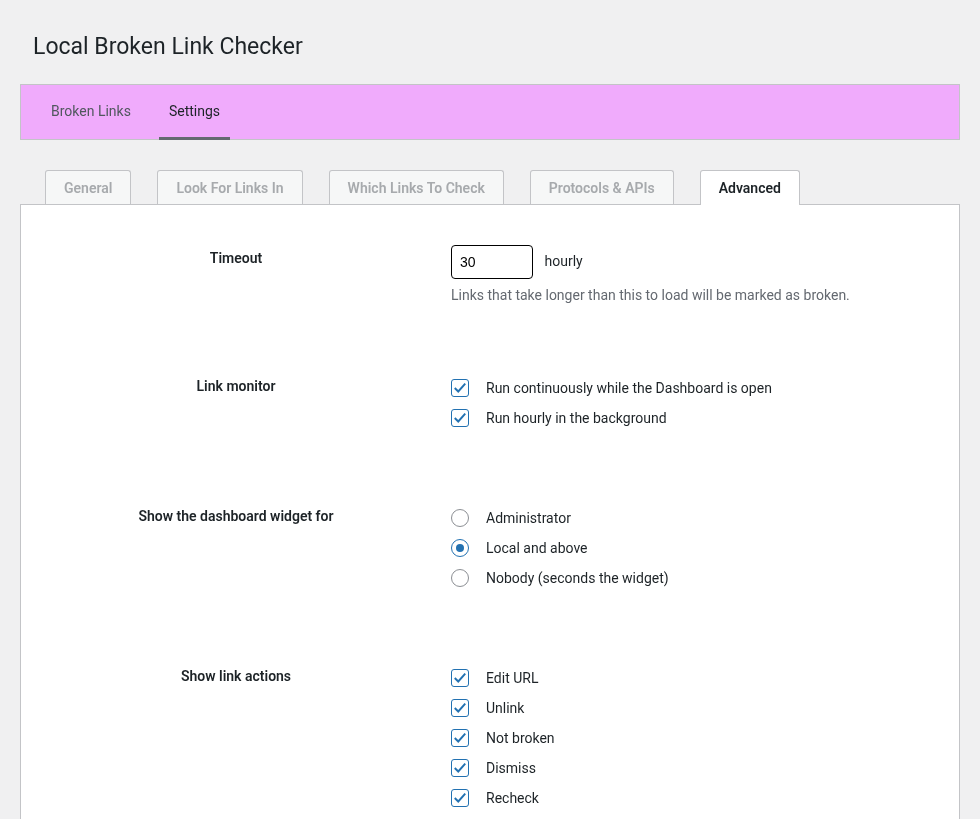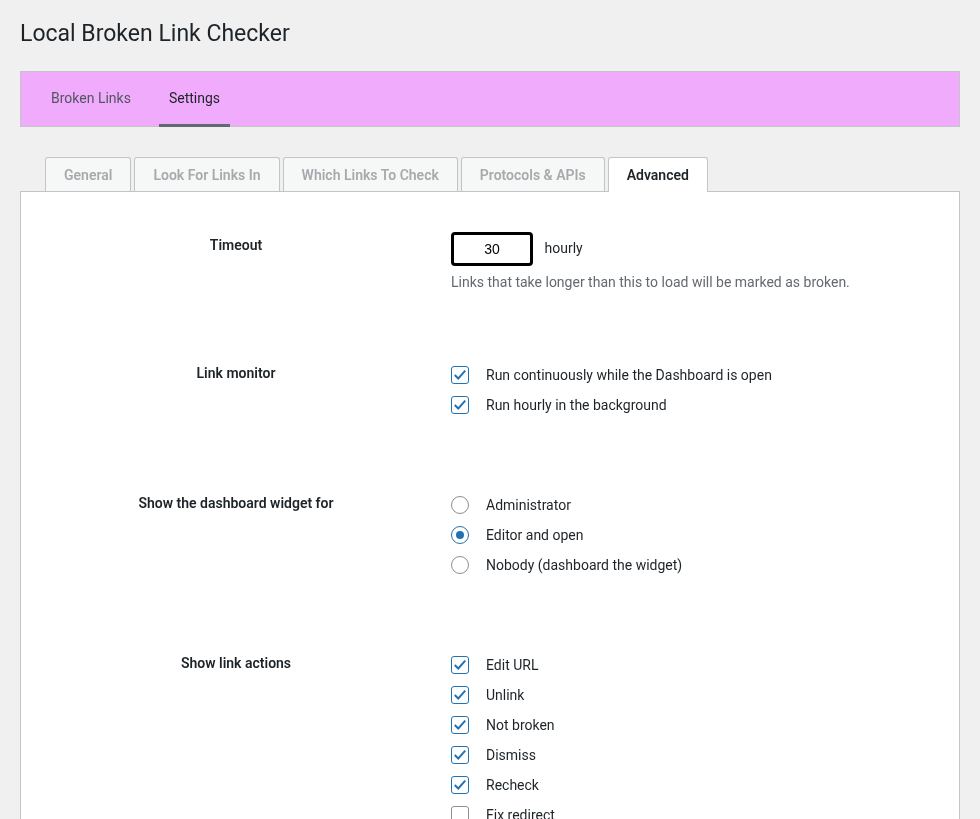--- a/index.html
+++ b/index.html
@@ -12,21 +12,21 @@
     width: 980px;
     height: 819px;
     overflow: hidden;
   }
   .wrap {
     padding: 10px 20px 0 20px;
   }
   h1.page-title {
     font-size: 23px;
     font-weight: 400;
-    margin: 0;
+    margin: 13px;
     padding: 9px 0 4px 0;
     line-height: 1.3;
     color: #1d2327;
   }
   .top-tabs {
     margin-top: 18px;
     background: #f0abfc;
     border: 1px solid #c3c4c7;
     display: flex;
     padding: 0 20px;
@@ -44,21 +44,21 @@
     color: #1d2327;
     border-bottom-color: #646970;
     font-weight: 400;
   }
 
   .sub-tabs-container {
     margin-top: 30px;
   }
   .sub-tabs {
     display: flex;
-    gap: 3px;
+    gap: 26px;
     padding-left: 25px;
   }
   .sub-tab {
     background: #f6f7f7;
     border: 1px solid #c3c4c7;
     border-bottom: none;
     border-radius: 3px 3px 0 0;
     padding: 9px 18px;
     font-size: 14px;
     font-weight: 600;
@@ -106,25 +106,24 @@
     vertical-align: top;
     padding: 15px 10px 20px 0;
     font-size: 14px;
     color: #1d2327;
   }
 
   .num-input {
     width: 82px;
     height: 34px;
     padding: 4px 8px;
-    border: 3px solid #000000;
+    border: 1px solid #000000;
     border-radius: 4px;
     font-size: 14px;
     vertical-align: middle;
-    text-align: center;
   }
   .desc {
     color: #646970;
     margin-top: 8px;
     font-size: 14px;
   }
   .control-row {
     display: flex;
     align-items: center;
     gap: 17px;
@@ -241,25 +240,25 @@
           <th>Show the dashboard widget for</th>
           <td>
             <div class="control-row">
               <span class="rd"></span>
               <span>Administrator</span>
             </div>
             <div class="control-row">
               <span class="rd selected">
                     <span class="dot"></span>
                   </span>
-              <span>Editor and open</span>
+              <span>Local and above</span>
             </div>
             <div class="control-row">
               <span class="rd"></span>
-              <span>Nobody (dashboard the widget)</span>
+              <span>Nobody (seconds the widget)</span>
             </div>
           </td>
         </tr>
         <tr>
               <td colspan="2" class="section-spacer"></td>
             </tr>
 
         <tr>
           <th>Show link actions</th>
           <td>

